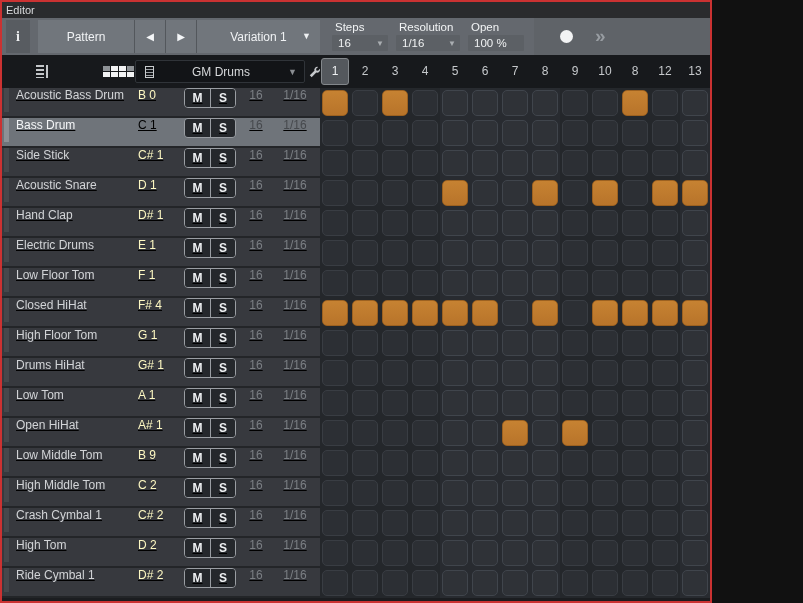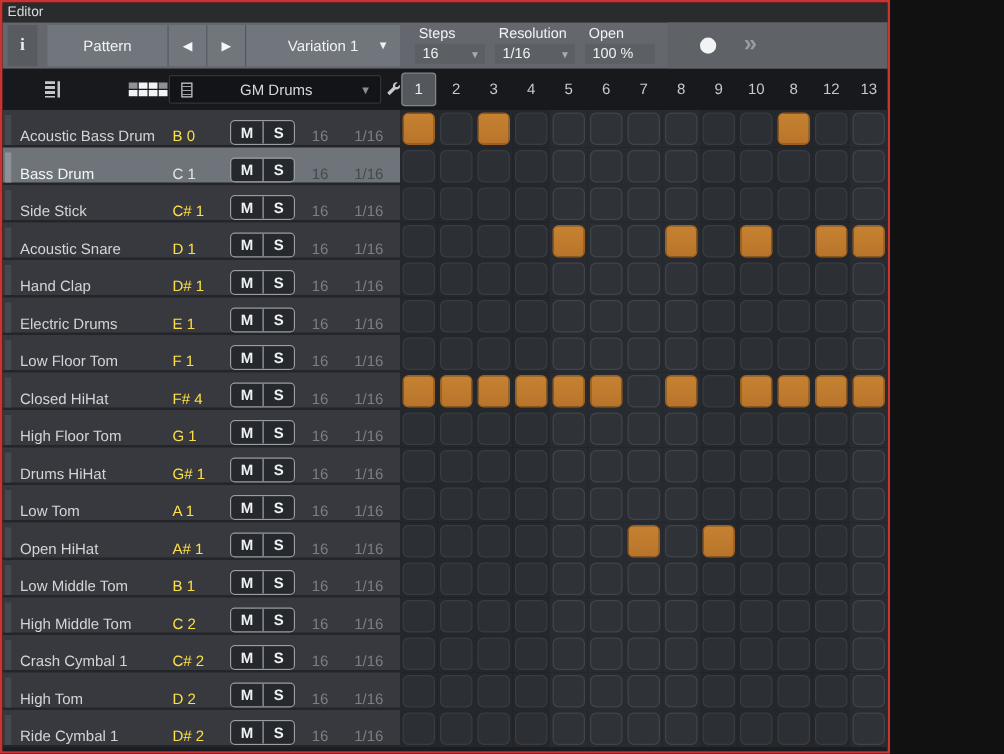--- a/index.html
+++ b/index.html
@@ -37,28 +37,28 @@
   .doc-icon { width:9px; height:12px; margin-left:9px; border:1px solid #c9ccce; background:repeating-linear-gradient(to bottom,transparent 0 2px,#9da1a5 2px 3px); flex:0 0 auto; }
   .kit-label { flex:1; text-align:center; }
   .kit-dd { margin-right:7px; font-size:9px; color:#8a8e92; }
   .wrench { position:absolute; left:306px; top:10px; }
   .step-nums { position:absolute; left:318px; top:0; width:480px; height:33px; display:flex; }
   .snum { width:30px; height:33px; text-align:center; line-height:33px; color:#c6c9cc; font-size:12px; }
   .snum.current { width:28px; height:27px; margin:3px 1px 0 1px; line-height:25px; background:#54585d; border:1px solid #83878b; border-radius:3px; color:#eef0f2; }
 
   .main { flex:1; display:flex; background:#1b1d20; overflow:hidden; }
   .track-list { width:318px; flex:0 0 auto; }
-  .track-row { height:30px; display:flex; align-items:flex-end; background:#37393e; border-bottom:2px solid #232528; }
+  .track-row { height:30px; display:flex; align-items:flex-start; background:#37393e; border-bottom:2px solid #232528;text-decoration:underline; }
   .track-row.selected { background:#6f747a; }
   .handle { width:5px; height:24px; background:#45484c; margin-left:2px; flex:0 0 auto; }
   .selected .handle { background:#8d9196; }
   .tname { margin-left:7px; width:122px; font-size:12px; color:#d2d4d7; white-space:nowrap; overflow:hidden; }
   .selected .tname { color:#f4f6f8; }
-  .tnote { width:46px; font-size:12px; color:#fde047; }
-  .selected .tnote { color:#e5e5e5; }
+  .tnote { width:46px; font-size:12px; color:#fef9c3; }
+  .selected .tnote { color:#000000; }
   .ms { display:flex; border:1px solid #9a9ea3; border-radius:4px; overflow:hidden; height:20px; flex:0 0 auto; }
   .ms button { width:25px; background:#25282c; color:#eef0f2; font-size:12px; font-weight:bold; border:none; font-family:inherit; line-height:18px; }
   .ms button + button { border-left:1px solid #9a9ea3; }
   .tsteps { width:28px; margin-left:6px; text-align:center; font-size:12px; color:#7b7f84; }
   .tres { width:42px; margin-left:4px; text-align:center; font-size:12px; color:#7b7f84; }
   .selected .tsteps, .selected .tres { color:#46494d; }
 
   .grid-wrap { width:481px; background:#1b1d20; }
   .grid-row { display:flex; height:30px; }
   .slot { width:30px; height:30px; padding:2px; background:#24272b; }
@@ -281,21 +281,21 @@
           <div class="ms">
             <button>M</button>
             <button>S</button>
           </div>
           <div class="tsteps">16</div>
           <div class="tres">1/16</div>
         </div>
         <div class="track-row">
           <div class="handle"></div>
           <div class="tname">Low Middle Tom</div>
-          <div class="tnote">B 1</div>
+          <div class="tnote">B 9</div>
           <div class="ms">
             <button>M</button>
             <button>S</button>
           </div>
           <div class="tsteps">16</div>
           <div class="tres">1/16</div>
         </div>
         <div class="track-row">
           <div class="handle"></div>
           <div class="tname">High Middle Tom</div>

